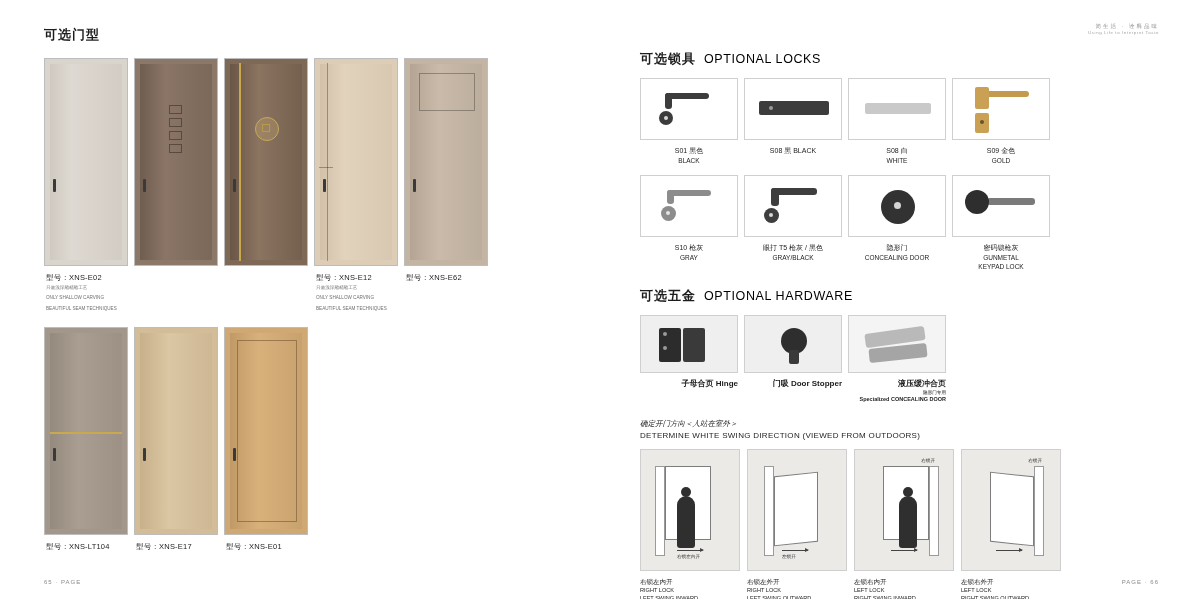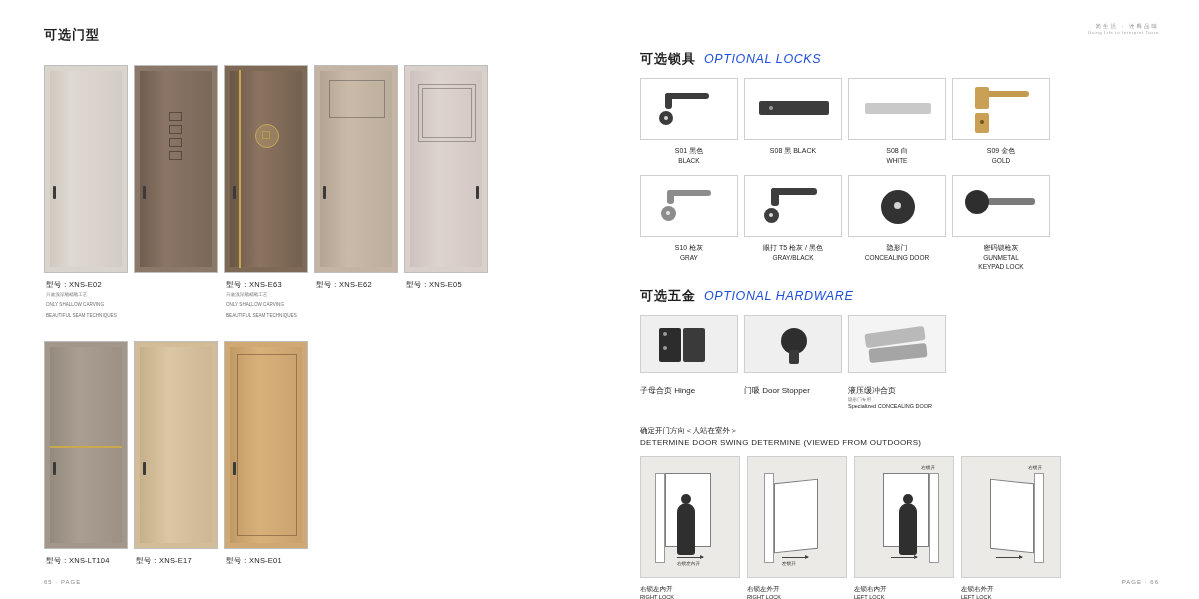--- a/index.html
+++ b/index.html
@@ -43,21 +43,20 @@
     margin: 0 0 14px 0;
   }
   .door-grid {
     display: grid;
     grid-template-columns: repeat(6, 84px);
     column-gap: 6px;
     row-gap: 0;
   }
   .door-cell {
     width: 104px;
-    margin-top: 7px;
   }
   .door-frame {
     width: 84px;
     height: 208px;
     border: 1px solid #bdbdbd;
     box-sizing: border-box;
     position: relative;
     overflow: hidden;
     background: #d8d3cc;
   }
@@ -198,23 +197,22 @@
     margin: 24px 0 10px 0;
   }
   .rsec-head .cn {
     font-size: 13px;
     font-weight: bold;
     color: #1d1d1d;
     letter-spacing: 1px;
   }
   .rsec-head .en {
     font-size: 12.5px;
-    color: #1d4ed8;
+    color: #000000;
     letter-spacing: 0.6px;
-    font-style: italic;
   }
   .lock-grid {
     display: grid;
     grid-template-columns: repeat(4, 98px);
     column-gap: 6px;
     row-gap: 0;
   }
   .lock-cell { width: 98px; }
   .lock-box {
     width: 98px;
@@ -259,33 +257,34 @@
   .hw-box {
     width: 98px;
     height: 58px;
     border: 1px solid #cfcfcf;
     box-sizing: border-box;
     background: #f2f2f2;
     position: relative;
     overflow: hidden;
   }
   .hw-cap {
-    text-align: left;
-    padding: 13px 0 0 0;
+    text-align: right;
+    padding: 6px 0 0 0;
     line-height: 1.35;
+    font-weight: bold;
   }
   .hw-cap .t1 { font-size: 8px; color: #1c1c1c; white-space: nowrap; }
   .hw-cap .t2 { font-size: 4.6px; color: #6f6f6f; white-space: nowrap; }
   .hw-cap .t3 { font-size: 5.5px; color: #1c1c1c; white-space: nowrap; }
 
   .swing-head {
     margin: 16px 0 7px 0;
     line-height: 1.45;
   }
-  .swing-head .s1 { font-size: 7.5px; color: #1c1c1c; }
+  .swing-head .s1 { font-size: 7.5px; color: #1c1c1c; font-style: italic; }
   .swing-head .s2 { font-size: 8px; color: #1c1c1c; letter-spacing: 0.3px; }
 
   .swing-grid {
     display: grid;
     grid-template-columns: repeat(4, 100px);
     column-gap: 7px;
   }
   .swing-box {
     width: 100px;
     height: 122px;
@@ -394,51 +393,48 @@
         </div>
       </div>
 
       <div class="door-cell">
         <div class="door-frame" style="background:#7e6856">
           <div class="door-panel" style="background:linear-gradient(90deg,#6a5646,#8b7460 40%,#74604f);"></div>
           <div class="gold-line" style="left:14px;top:4px;bottom:4px;"></div>
           <div class="medallion"></div>
           <div class="handle left"></div>
         </div>
+      </div>
+
+      <div class="door-cell">
+        <div class="door-frame" style="background:#ddcdb7">
+          <div class="door-panel" style="background:linear-gradient(90deg,#d3c1a9,#e2d3bd 35%,#d8c8b1);"></div>
+          <div class="vline" style="left:12px;top:4px;bottom:4px;"></div>
+          <div class="hline" style="left:4px;width:14px;top:108px;"></div>
+          <div class="handle left"></div>
+        </div>
         <div class="door-caption">
-          <div class="door-model">型号：XNS-E63</div>
+          <div class="door-model">型号：XNS-E12</div>
           <div class="door-sub-cn">只做浅浮雕精雕工艺</div>
           <div class="door-sub-en">ONLY SHALLOW CARVING</div>
           <div class="door-sub-en">BEAUTIFUL SEAM TECHNIQUES</div>
         </div>
       </div>
 
-
       <div class="door-cell">
         <div class="door-frame" style="background:#c3b4a4">
           <div class="door-panel" style="background:linear-gradient(90deg,#b3a493,#c9baa9 40%,#bcae9d);"></div>
           <div class="inner-rect" style="left:14px;right:12px;top:14px;height:38px;"></div>
           <div class="handle left"></div>
         </div>
         <div class="door-caption">
           <div class="door-model">型号：XNS-E62</div>
         </div>
       </div>
 
-      <div class="door-cell">
-        <div class="door-frame" style="background:#dad0cb">
-          <div class="door-panel" style="background:linear-gradient(90deg,#cdc2bc,#ded4cf 40%,#d2c7c1);"></div>
-          <div class="inner-rect" style="left:13px;right:11px;top:18px;height:58px;"></div>
-          <div class="inner-rect" style="left:17px;right:15px;top:22px;height:50px;"></div>
-          <div class="handle right"></div>
-        </div>
-        <div class="door-caption">
-          <div class="door-model">型号：XNS-E05</div>
-        </div>
-      </div>
     </div>
 
     <div class="door-grid row2">
 
 
       <div class="door-cell">
         <div class="door-frame" style="background:#a2978a">
           <div class="door-panel" style="background:linear-gradient(90deg,#948a7d,#a99e91 40%,#9c9184);"></div>
           <div class="gold-hline" style="left:5px;right:5px;top:104px;"></div>
           <div class="handle left"></div>
@@ -622,21 +618,21 @@
         <div class="hw-cap">
           <div class="t1">液压缓冲合页</div>
           <div class="t2">隐形门专用</div>
           <div class="t3">Specialized CONCEALING DOOR</div>
         </div>
       </div>
     </div>
 
     <div class="swing-head">
       <div class="s1">确定开门方向＜人站在室外＞</div>
-      <div class="s2">DETERMINE DOOR SWING DETERMINE (VIEWED FROM OUTDOORS)</div>
+      <div class="s2">DETERMINE WHITE SWING DIRECTION (VIEWED FROM OUTDOORS)</div>
     </div>
 
     <div class="swing-grid">
 
       <div>
         <div class="swing-box">
           <div class="sw-wall" style="left:14px;top:16px;width:10px;height:90px;"></div>
           <div class="sw-leaf" style="left:24px;top:16px;width:46px;height:74px;"></div>
           <div class="sw-person" style="left:36px;top:46px;"></div>
           <div class="sw-arrow" style="left:36px;top:100px;width:26px;"></div>

